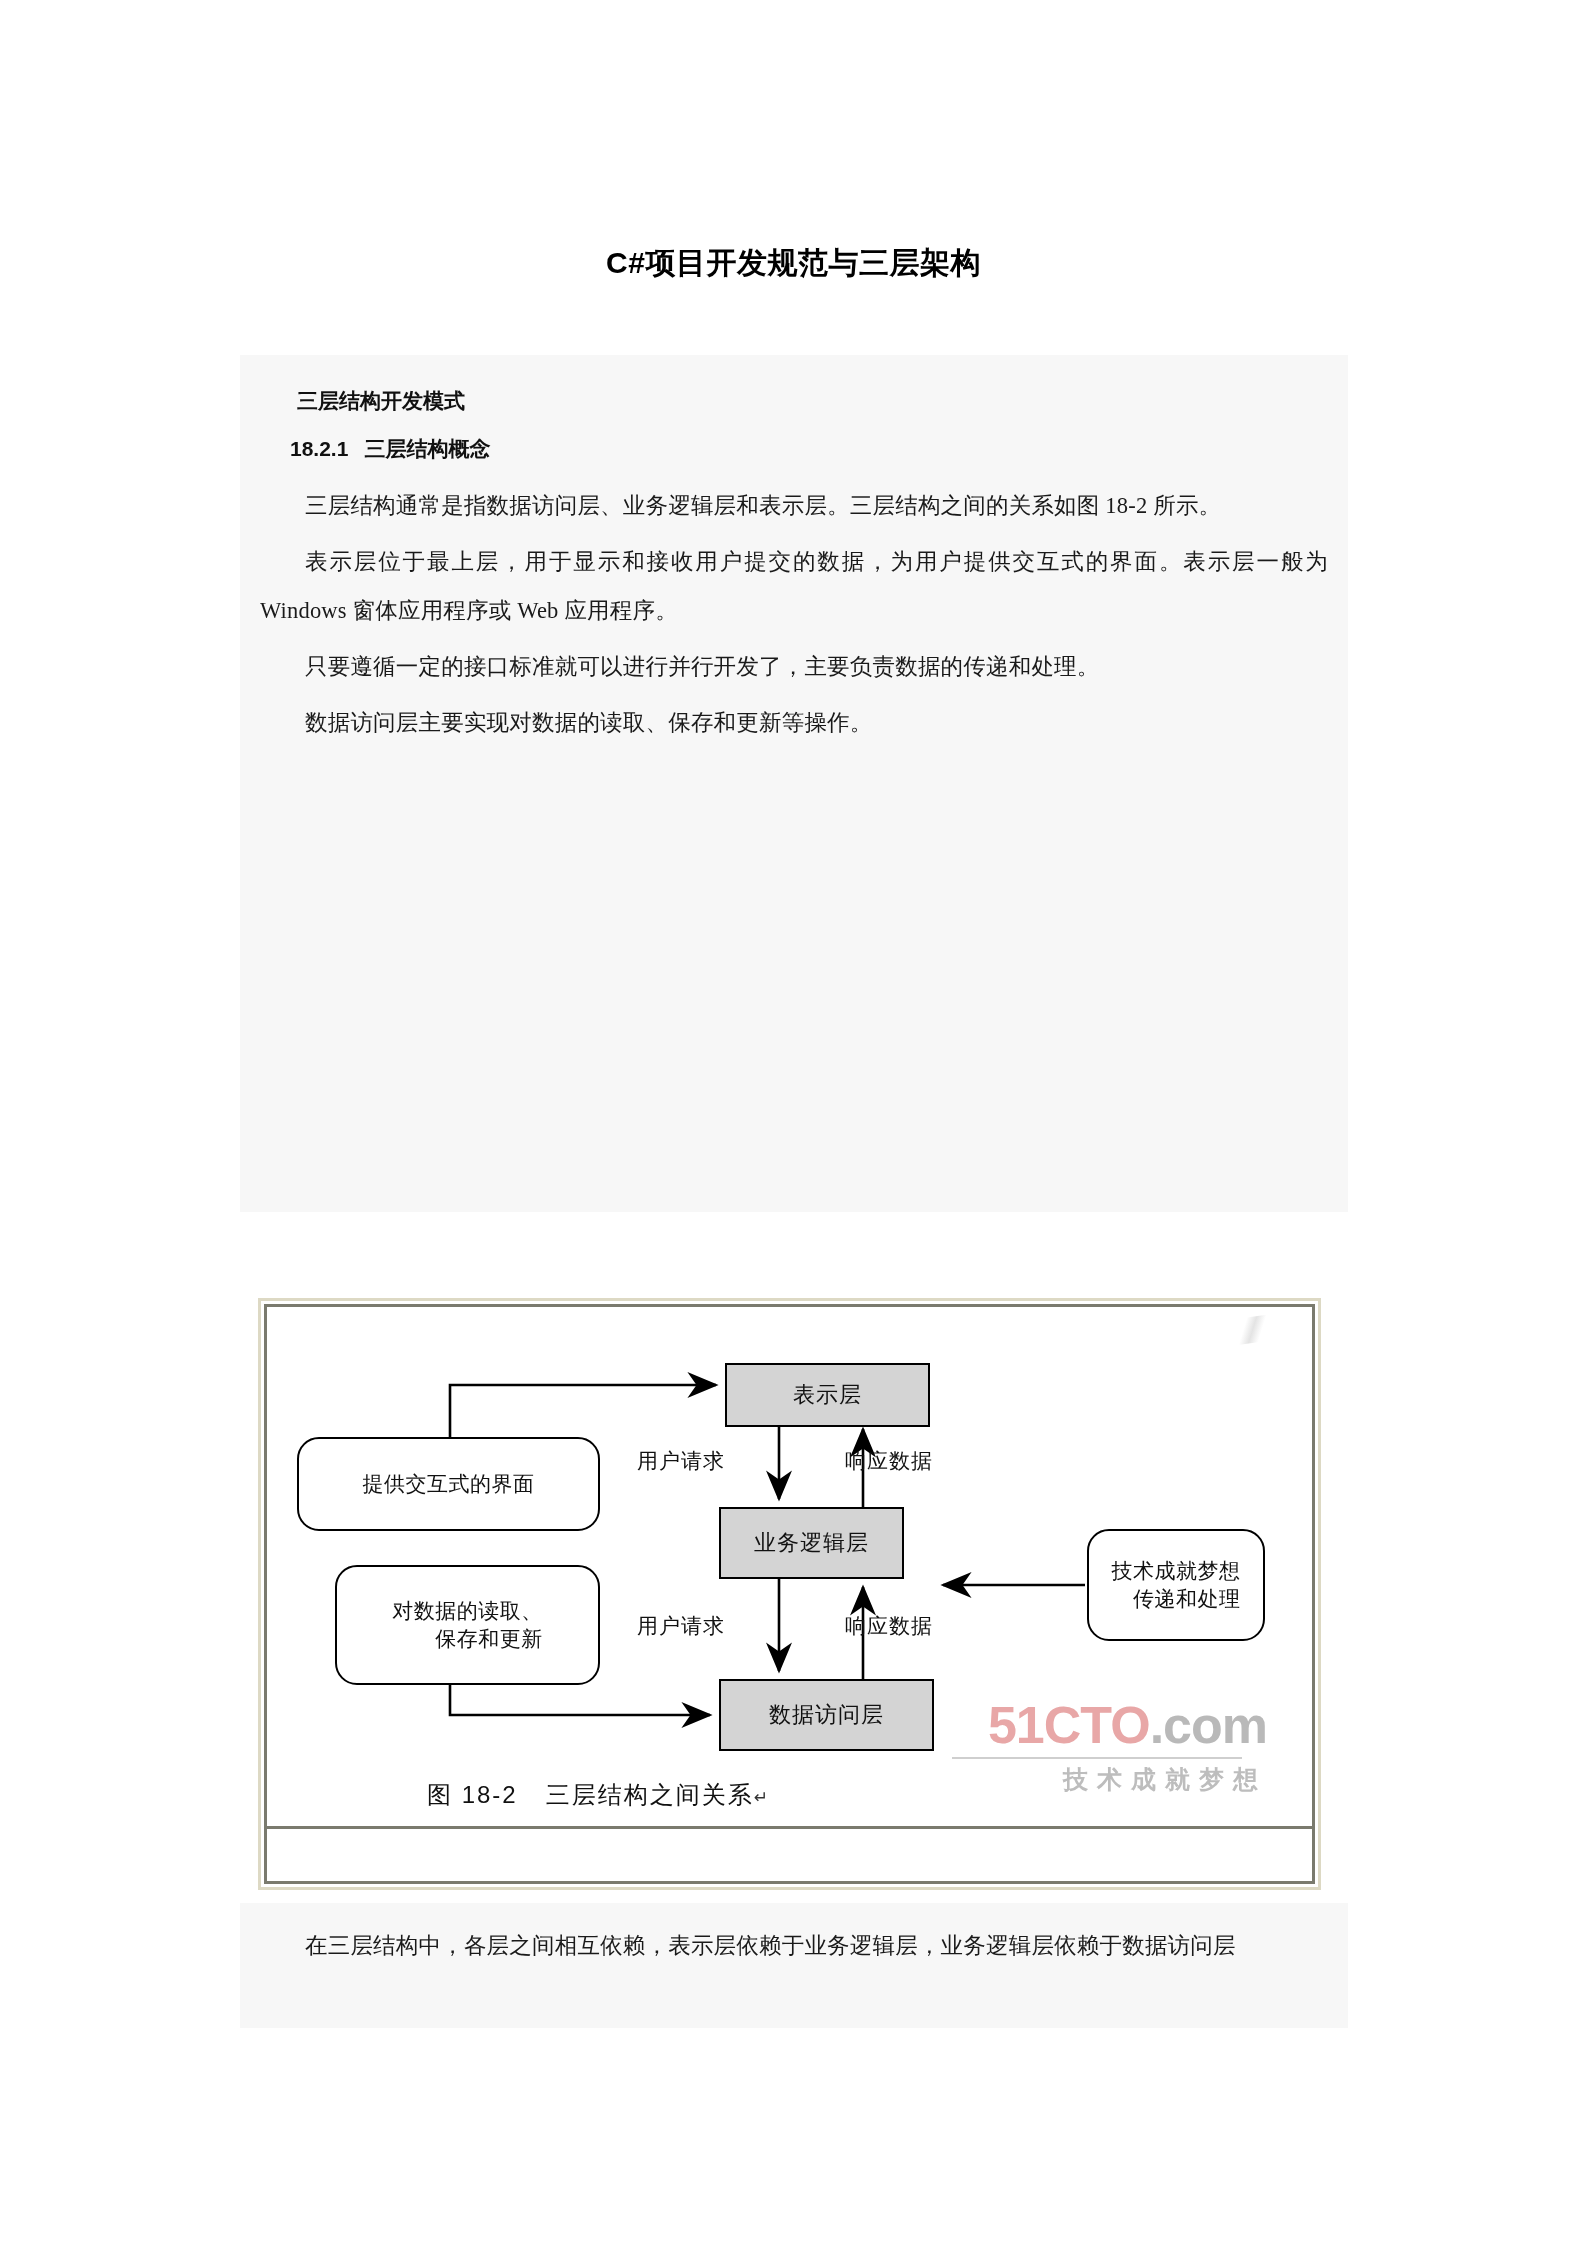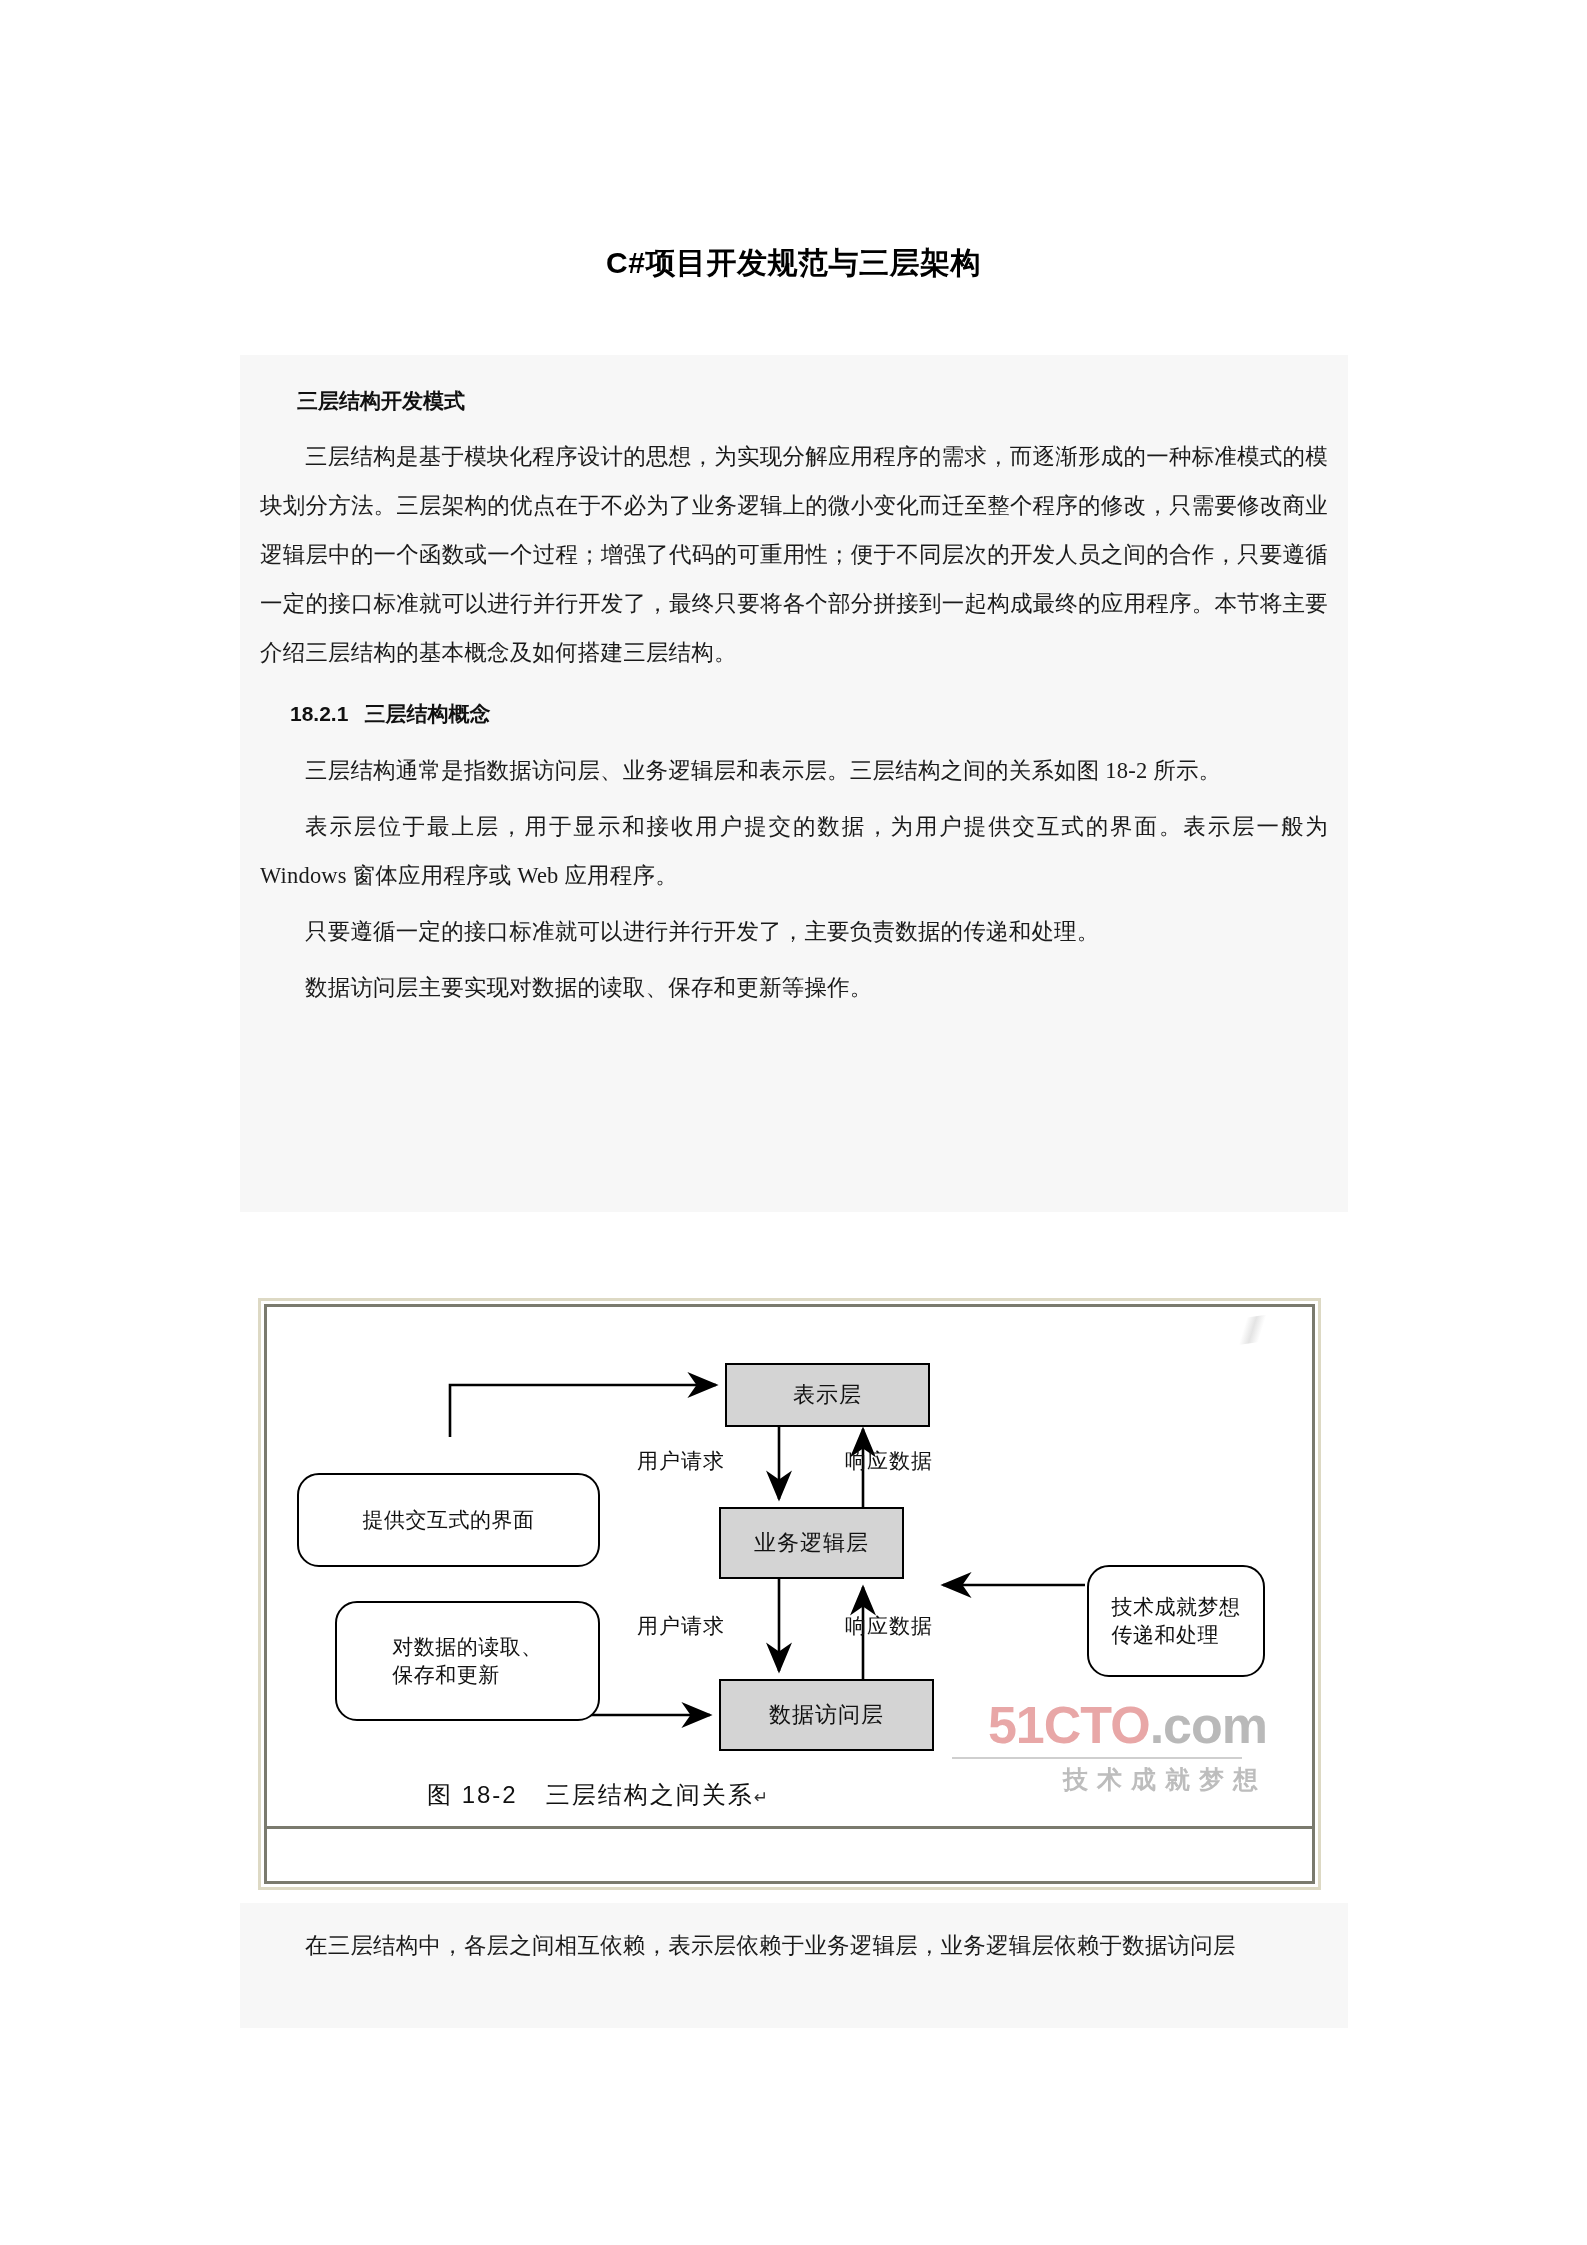--- a/index.html
+++ b/index.html
@@ -146,24 +146,23 @@
     background: #ffffff;
     border: 2px solid #000000;
     border-radius: 22px;
     box-sizing: border-box;
     font-family: "Liberation Sans", "DejaVu Sans", sans-serif;
     font-size: 21px;
     color: #111111;
     display: flex;
     align-items: center;
     justify-content: center;
-    text-align: left;
+    text-align: right;
     line-height: 1.32;
     letter-spacing: 0.5px;
-    margin-top: 36px;
   }
   #note-ui     { left: 30px;  top: 130px; width: 303px; height: 94px; }
   #note-data   { left: 68px;  top: 258px; width: 265px; height: 120px; }
   #note-bridge { left: 820px; top: 222px; width: 178px; height: 112px; }
 
   .dg-label {
     position: absolute;
     font-family: "Liberation Sans", "DejaVu Sans", sans-serif;
     font-size: 21px;
     color: #111111;
@@ -237,21 +236,20 @@
 </head>
 <body>
 
 <div class="page">
 
   <div class="doc-title">C#项目开发规范与三层架构</div>
 
   <div class="shade-block" id="block-main">
     <div class="sub-heading">三层结构开发模式</div>
 
-    <p class="para p-gap-lg">三层结构是基于模块化程序设计的思想，为实现分解应用程序的需求，而逐渐形成的一种标准模式的模块划分方法。三层架构的优点在于不必为了业务逻辑上的微小变化而迁至整个程序的修改，只需要修改商业逻辑层中的一个函数或一个过程；增强了代码的可重用性；便于不同层次的开发人员之间的合作，只要遵循一定的接口标准就可以进行并行开发了，最终只要将各个部分拼接到一起构成最终的应用程序。本节将主要介绍三层结构的基本概念及如何搭建三层结构。</p>
 
     <div class="num-heading">
       <span class="num">18.2.1</span><span>三层结构概念</span>
     </div>
 
     <p class="para p-gap-lg">三层结构通常是指数据访问层、业务逻辑层和表示层。三层结构之间的关系如图 18-2 所示。</p>
     <p class="para p-gap-sm">表示层位于最上层，用于显示和接收用户提交的数据，为用户提供交互式的界面。表示层一般为 Windows 窗体应用程序或 Web 应用程序。</p>
     <p class="para p-gap-sm">只要遵循一定的接口标准就可以进行并行开发了，主要负责数据的传递和处理。</p>
     <p class="para p-gap-sm">数据访问层主要实现对数据的读取、保存和更新等操作。</p>
   </div>

